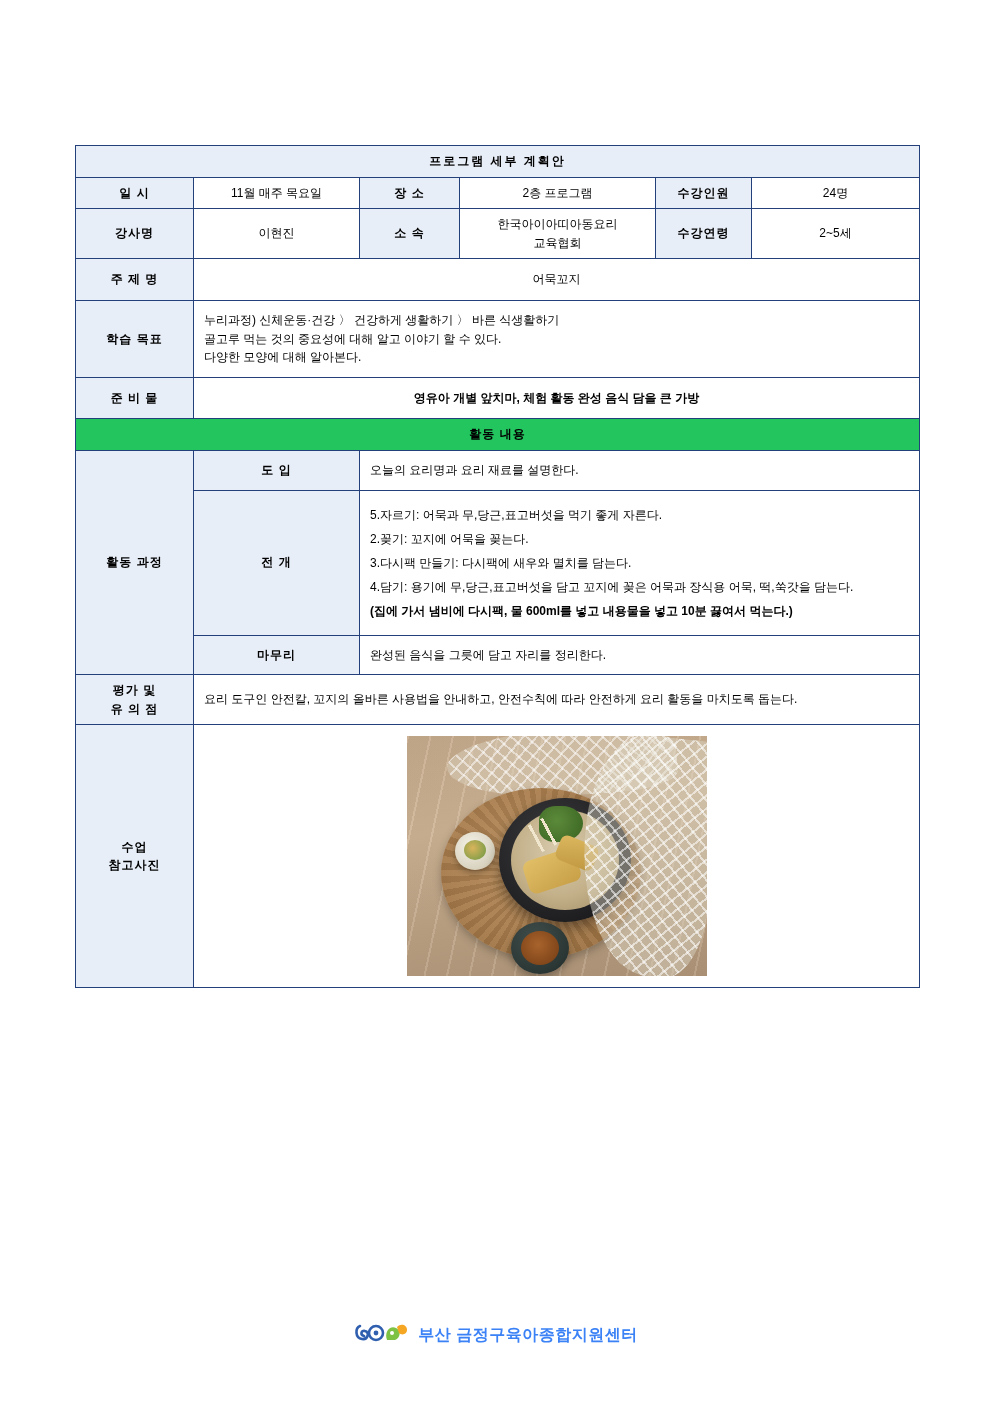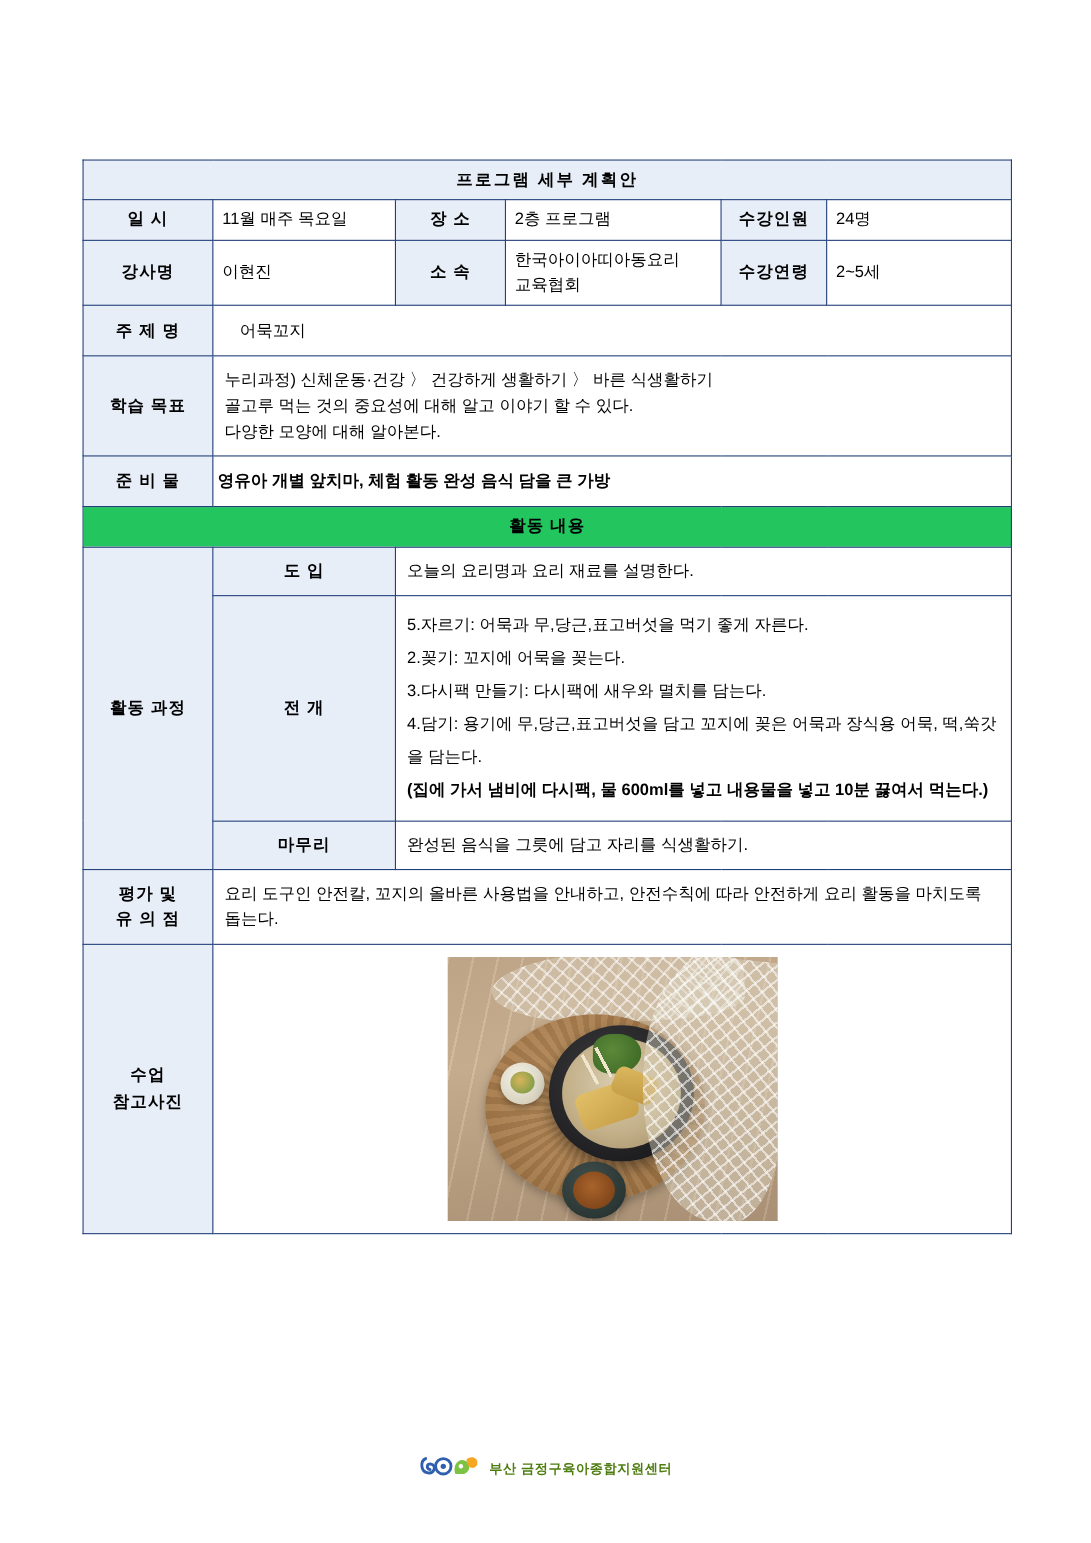--- a/index.html
+++ b/index.html
@@ -24,41 +24,41 @@
     position: absolute;
     left: 75px;
     top: 145px;
     width: 844px;
     border-collapse: collapse;
     table-layout: fixed;
   }
   table.plan td {
     border: 1px solid #23407a;
     padding: 6px 8px;
-    font-size: 15px;
+    font-size: 12px;
     vertical-align: middle;
     line-height: 1.55;
   }
   .label-cell {
     background: #e8eef8;
     text-align: center;
     font-weight: bold;
     letter-spacing: 1px;
     font-size: 15px;
   }
   .title-cell {
     background: #e8eef8;
     text-align: center;
     font-weight: bold;
     font-size: 23px;
     letter-spacing: 2px;
     padding: 16px 0;
   }
   .center {
-    text-align: left;
+    text-align: center;
   }
   .left {
     text-align: left;
     margin-left: 11px;
   }
   .bold {
     font-weight: bold;
   }
   .multiline {
     white-space: pre-line;
@@ -211,23 +211,23 @@
     width: 992px;
     text-align: center;
     font-size: 16px;
   }
   .footer-inner {
     display: inline-flex;
     align-items: center;
     gap: 8px;
   }
   .footer-text {
-    color: #4d7c0f;
-    font-weight: bold;
-    font-size: 12px;
+    color: #3b82f6;
+    font-weight: bold;
+    font-size: 16px;
     letter-spacing: 0.5px;
   }
   .w-label { width: 118px; }
   .w-mid { width: 100px; }
   .w-right { width: 96px; }
 </style>
 </head>
 <body>
 
 <div class="page">
@@ -298,21 +298,21 @@
           <div class="multiline" style="line-height:2.0;">5.자르기: 어묵과 무,당근,표고버섯을 먹기 좋게 자른다.
 2.꽂기: 꼬지에 어묵을 꽂는다.
 3.다시팩 만들기: 다시팩에 새우와 멸치를 담는다.
 4.담기: 용기에 무,당근,표고버섯을 담고 꼬지에 꽂은 어묵과 장식용 어묵, 떡,쑥갓을 담는다.</div>
           <div class="bold" style="line-height:2.0;">(집에 가서 냄비에 다시팩, 물 600ml를 넣고 내용물을 넣고 10분 끓여서 먹는다.)</div>
         </td>
       </tr>
 
       <tr>
         <td class="label-cell">마무리</td>
-        <td colspan="4" class="left" style="padding:10px 10px;">완성된 음식을 그릇에 담고 자리를 식생활하기.</td>
+        <td colspan="4" class="left" style="padding:10px 10px;">완성된 음식을 그릇에 담고 자리를 정리한다.</td>
       </tr>
 
       <tr>
         <td class="label-cell multiline">평가 및
 유 의 점</td>
         <td colspan="5" class="left" style="padding:10px 10px;">요리 도구인 안전칼, 꼬지의 올바른 사용법을 안내하고, 안전수칙에 따라 안전하게 요리 활동을 마치도록 돕는다.</td>
       </tr>
 
       <tr>
         <td class="label-cell multiline">수업

